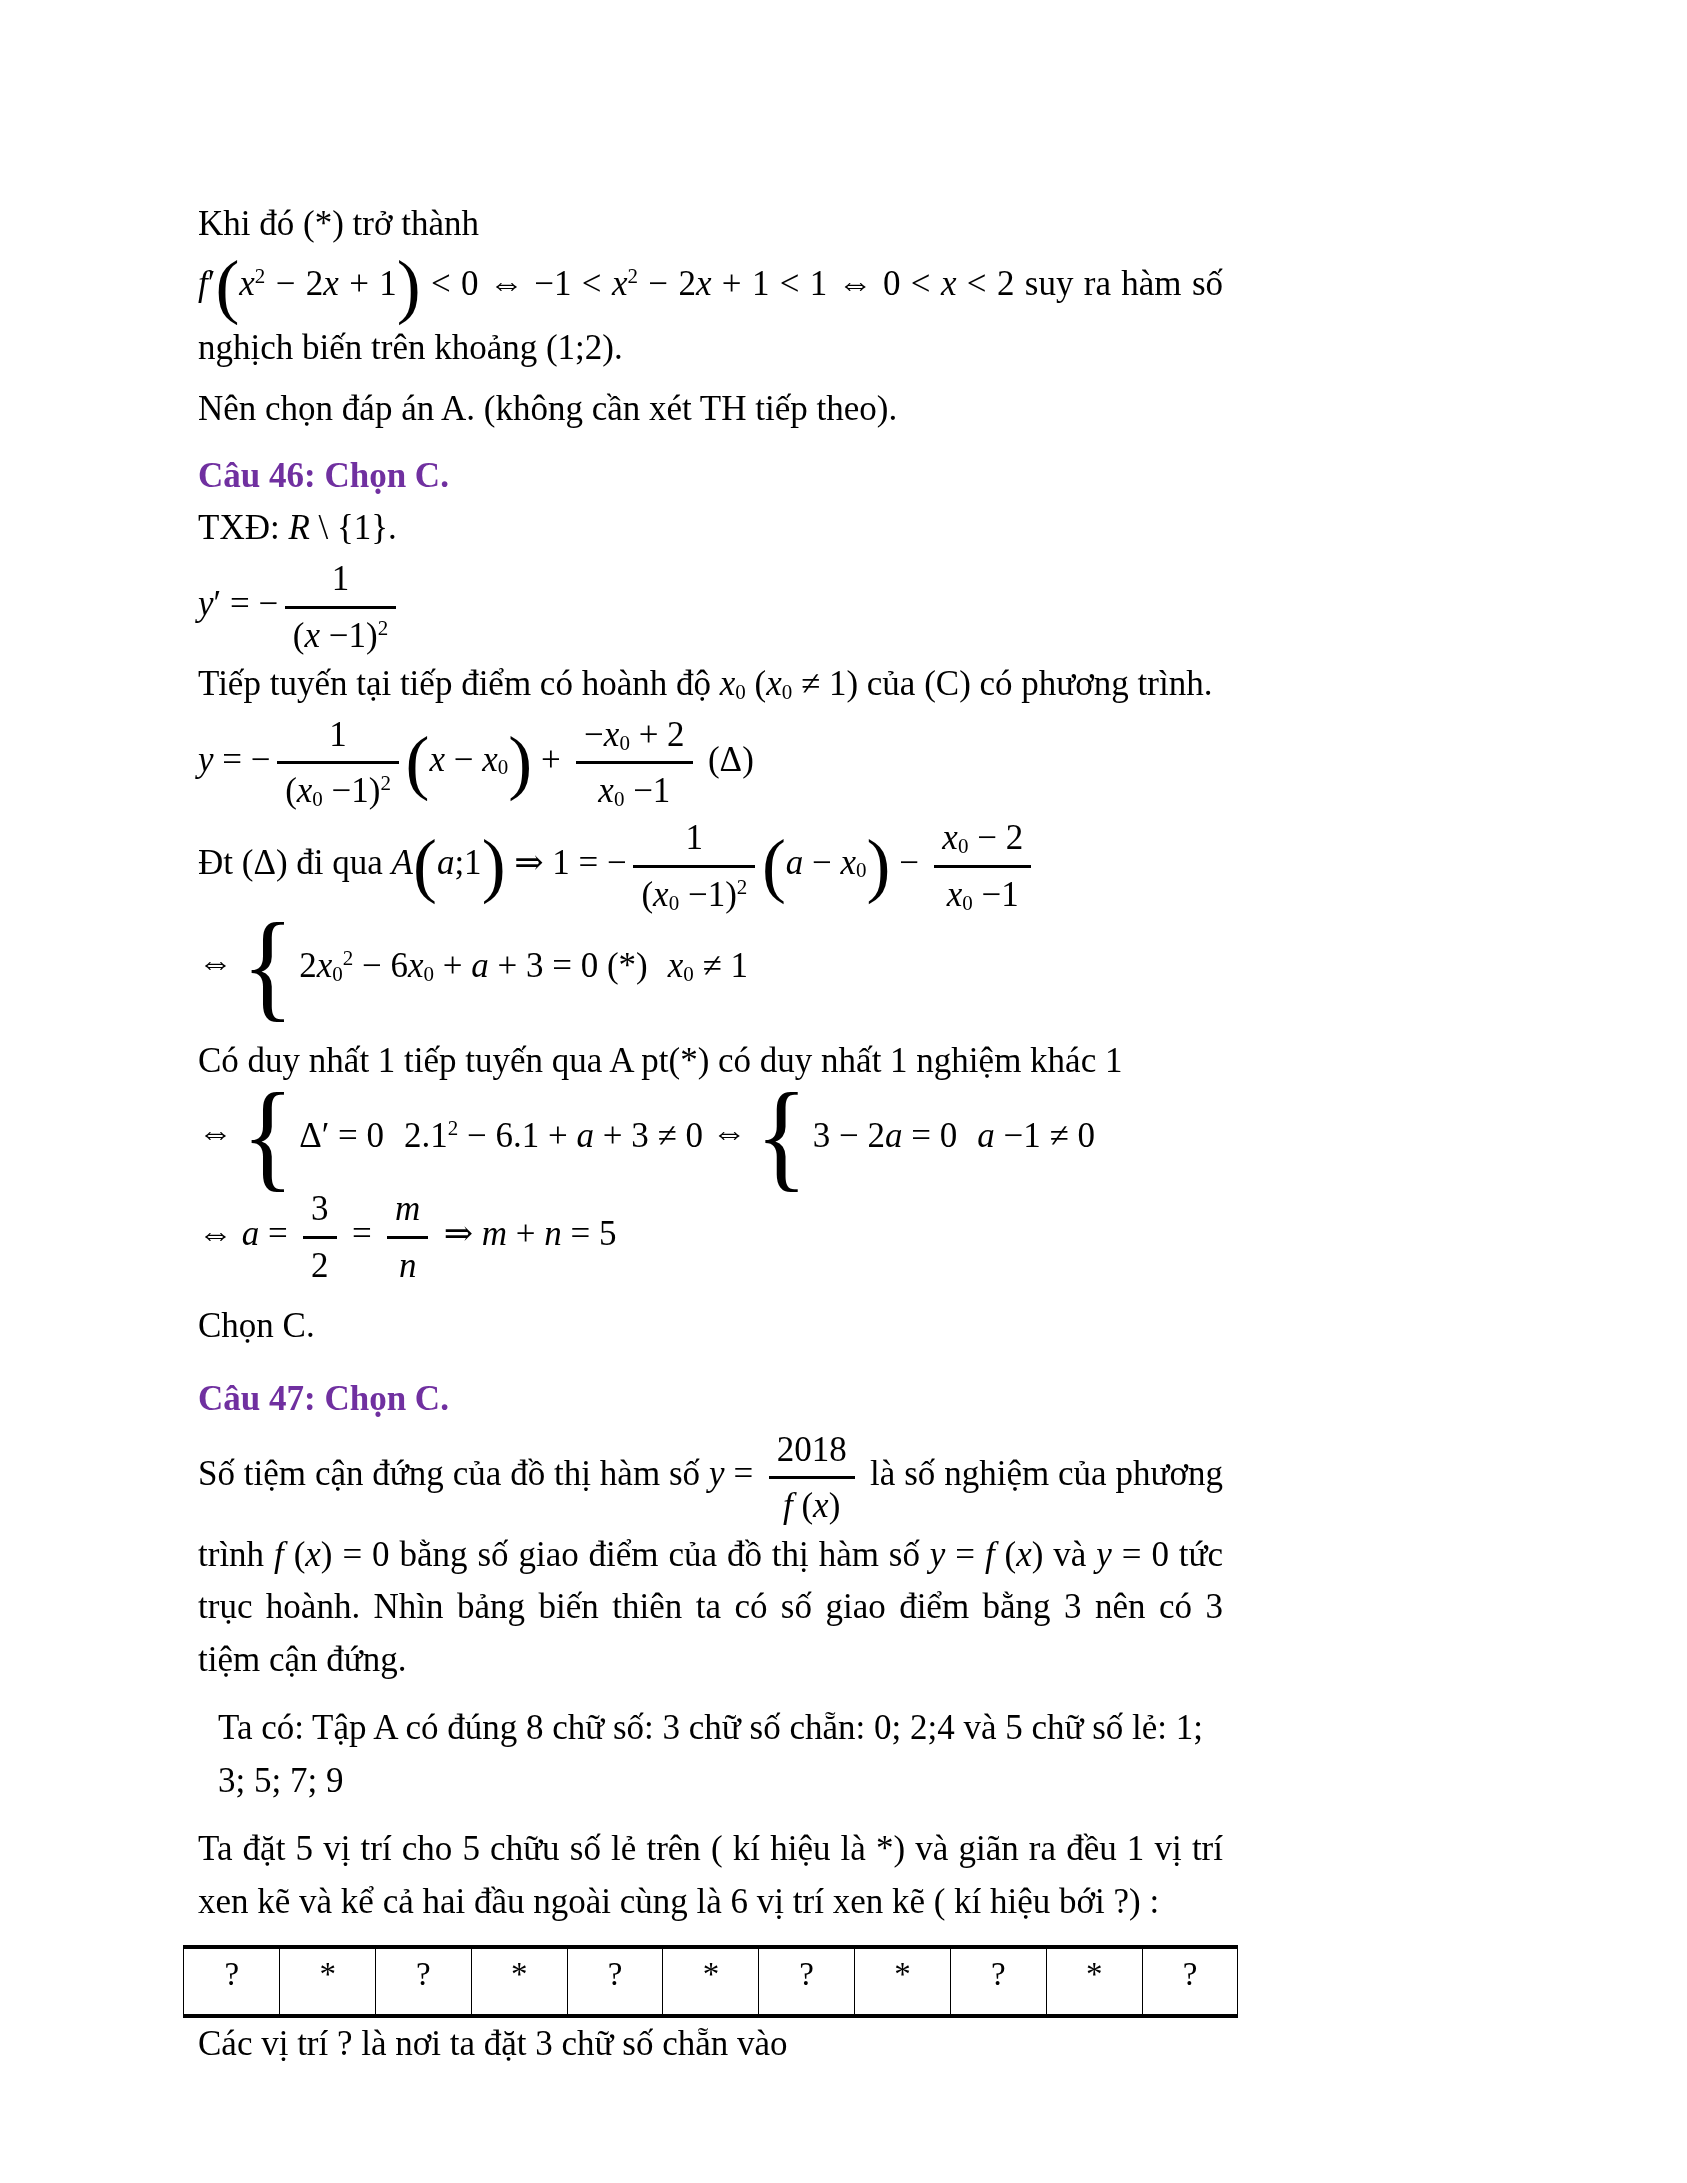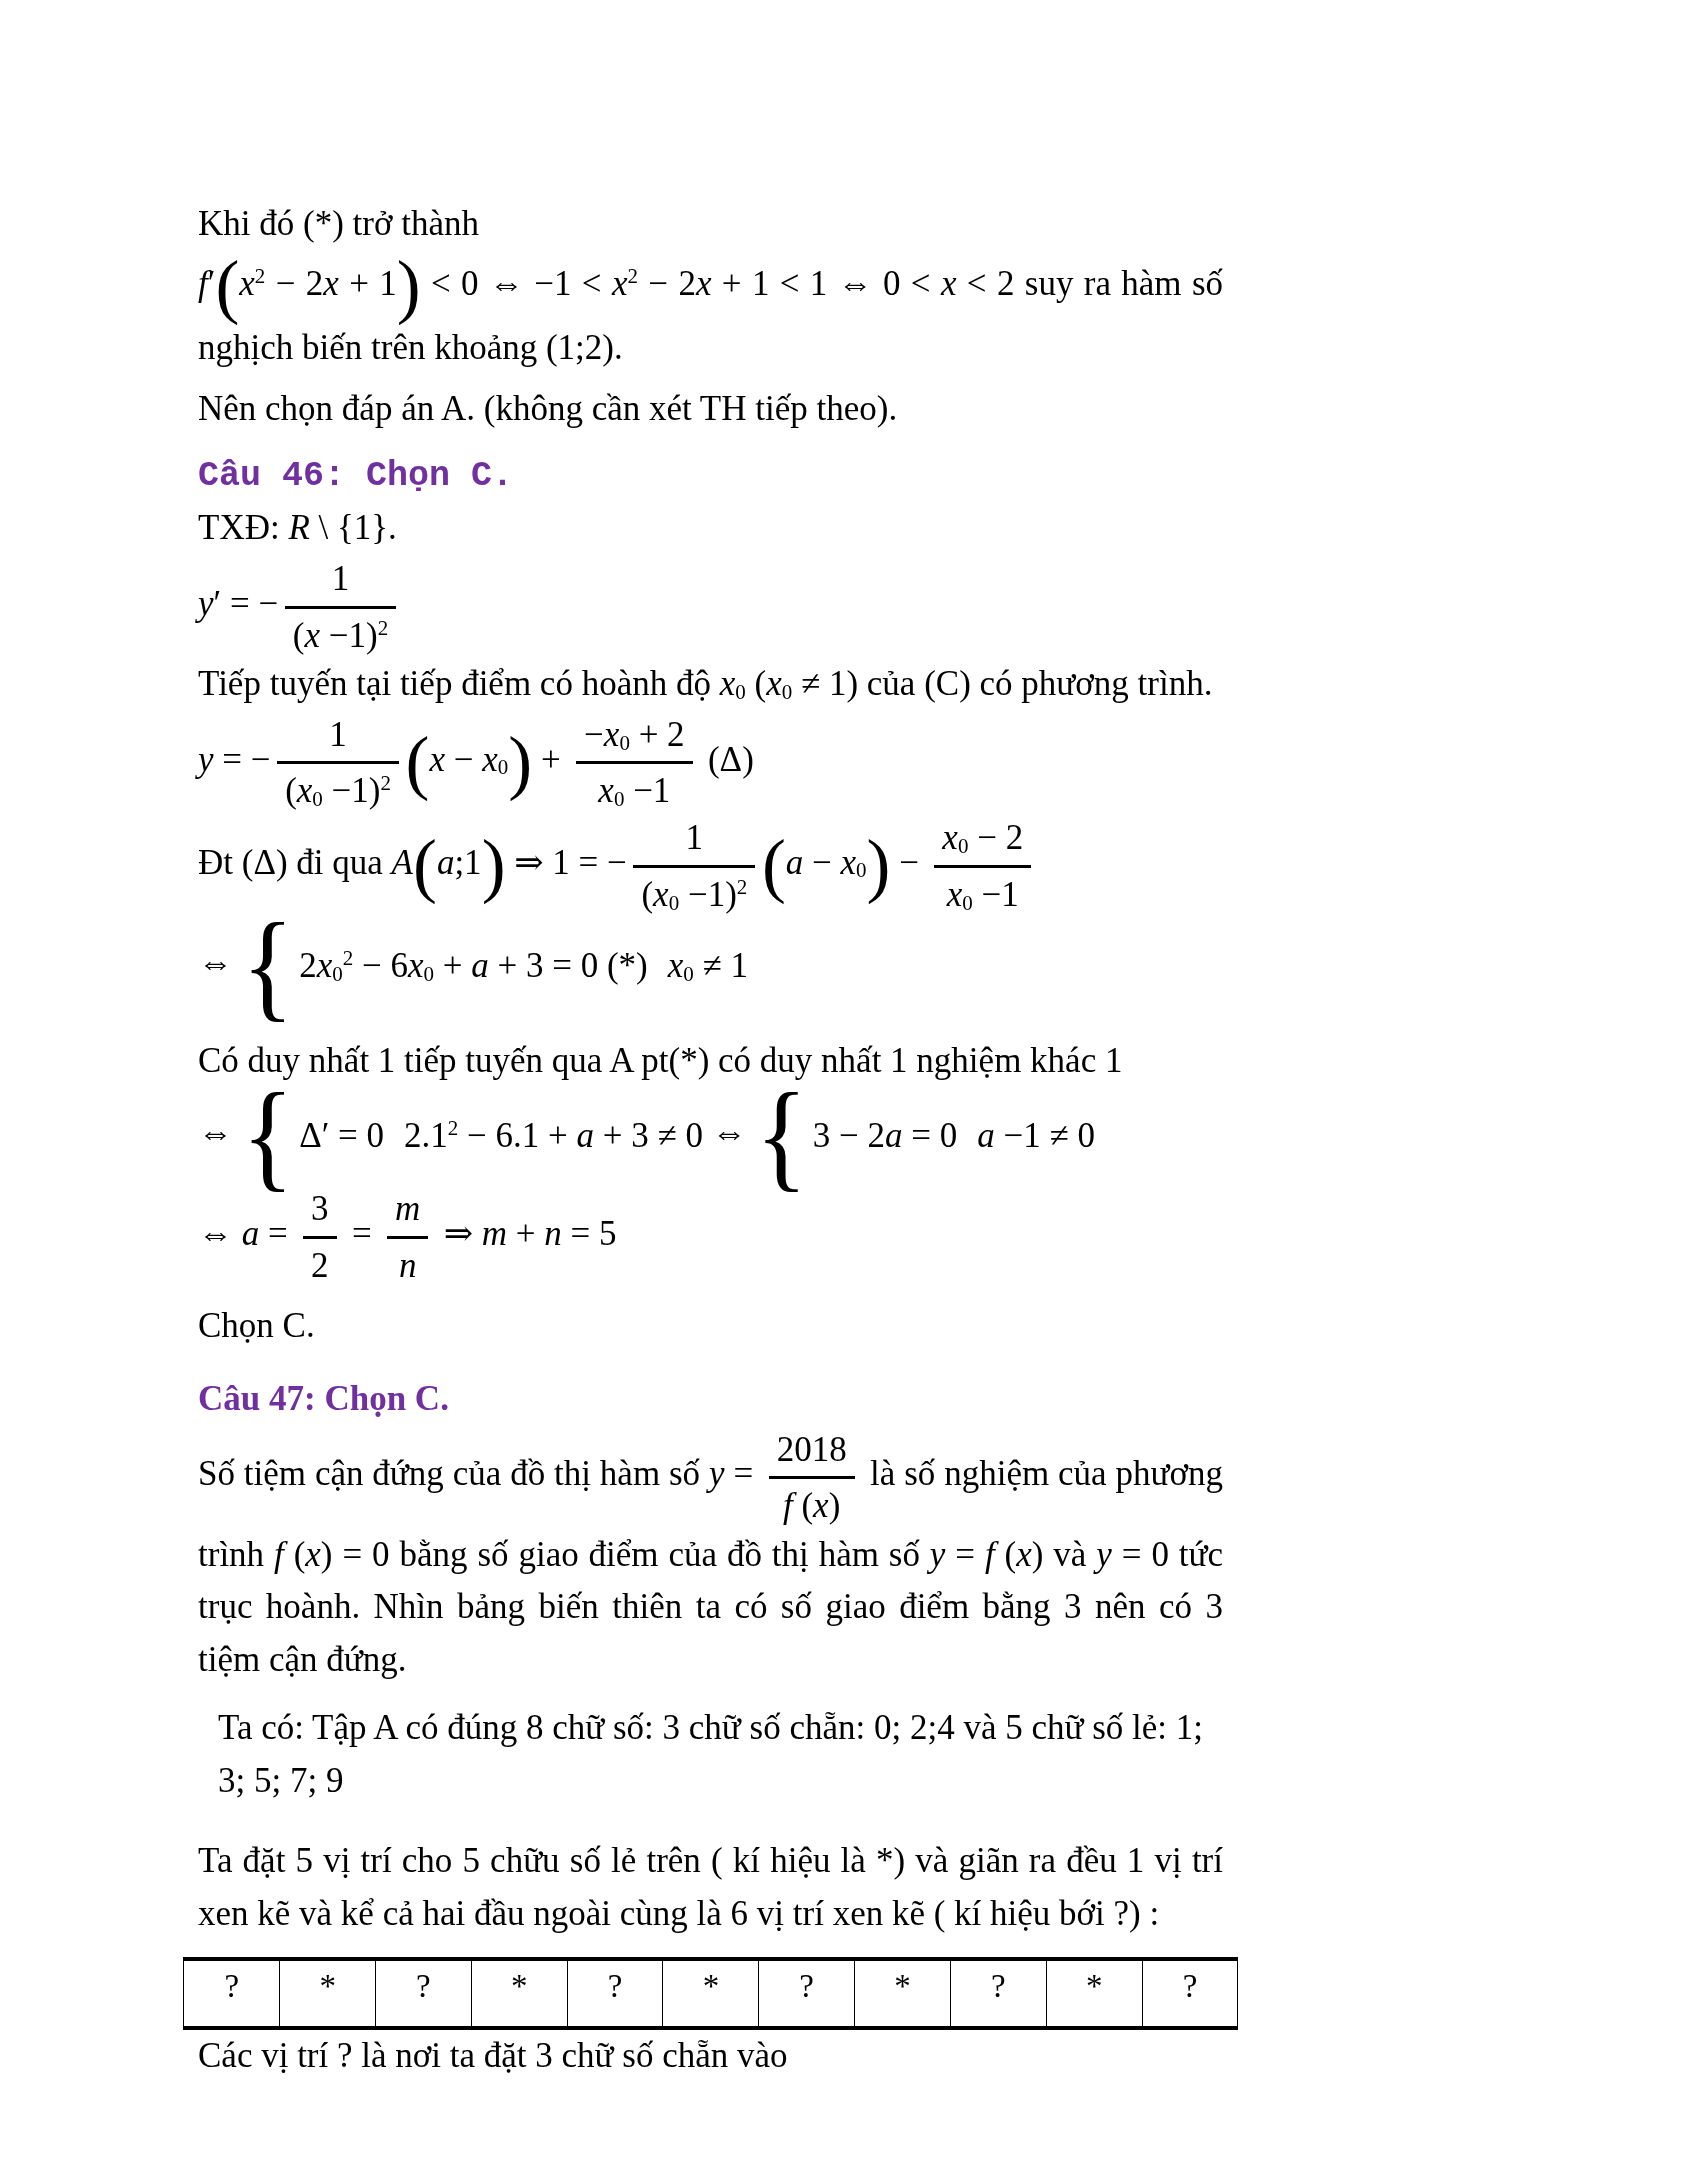--- a/index.html
+++ b/index.html
@@ -23,34 +23,34 @@
   .fden{padding:4px 8px 0;}
   .cases{display:inline-flex;align-items:center;vertical-align:middle;}
   .cases .brace{font-size:3.1em;line-height:.9;margin-right:5.3px;
                 display:inline-block;transform:scaleY(1.12);font-weight:300;}
   .cases .rows{display:inline-flex;flex-direction:row;gap:20px;text-align:left;}
   .mo,.mi,.msup,.msub,.frac,.bigp{white-space:nowrap;}
   
   .b-p1{margin-top:0;}
   .b-f1{margin-top:10px;}
   .b-p2{margin-top:8px;}
-  .b-h46{margin-top:14.6px;font-family:Liberation Mono, monospace;}
+  .b-h46{margin-top:14.6px;}
   .b-txd{margin-top:18.5px;}
   .b-f2{margin-top:26.5px;margin-left:46px;}
   .b-p3{margin-top:41px;}
   .b-f3{margin-top:34px;margin-left:10px;}
   .b-f4{margin-top:48px;}
   .b-p4{margin-top:20px;}
   .b-f5{margin-top:20px;margin-left:23px;}
   .b-p5{margin-top:12px;}
   .b-h47{margin-top:20px;}
   .b-p47{margin-top:23px;}
   .b-h48{margin-top:9.3px;}
   .b-p48a{margin-top:16px;margin-left:20px;}
-  .b-p48b{margin-top:28px;}
+  .b-p48b{margin-top:16px;}
   
   table.pos{border-collapse:collapse;width:calc(100% + 30px);
             margin-left:-14.6px;margin-top:17px;table-layout:fixed;}
   table.pos td{border-left:1.3px solid #000;border-right:1.3px solid #000;
                border-top:4px solid #000;border-bottom:4px solid #000;
                height:64px;text-align:center;vertical-align:top;
                font-size:33px;padding:1.3px 0 0;}
 </style>
 </head>
 <body>

